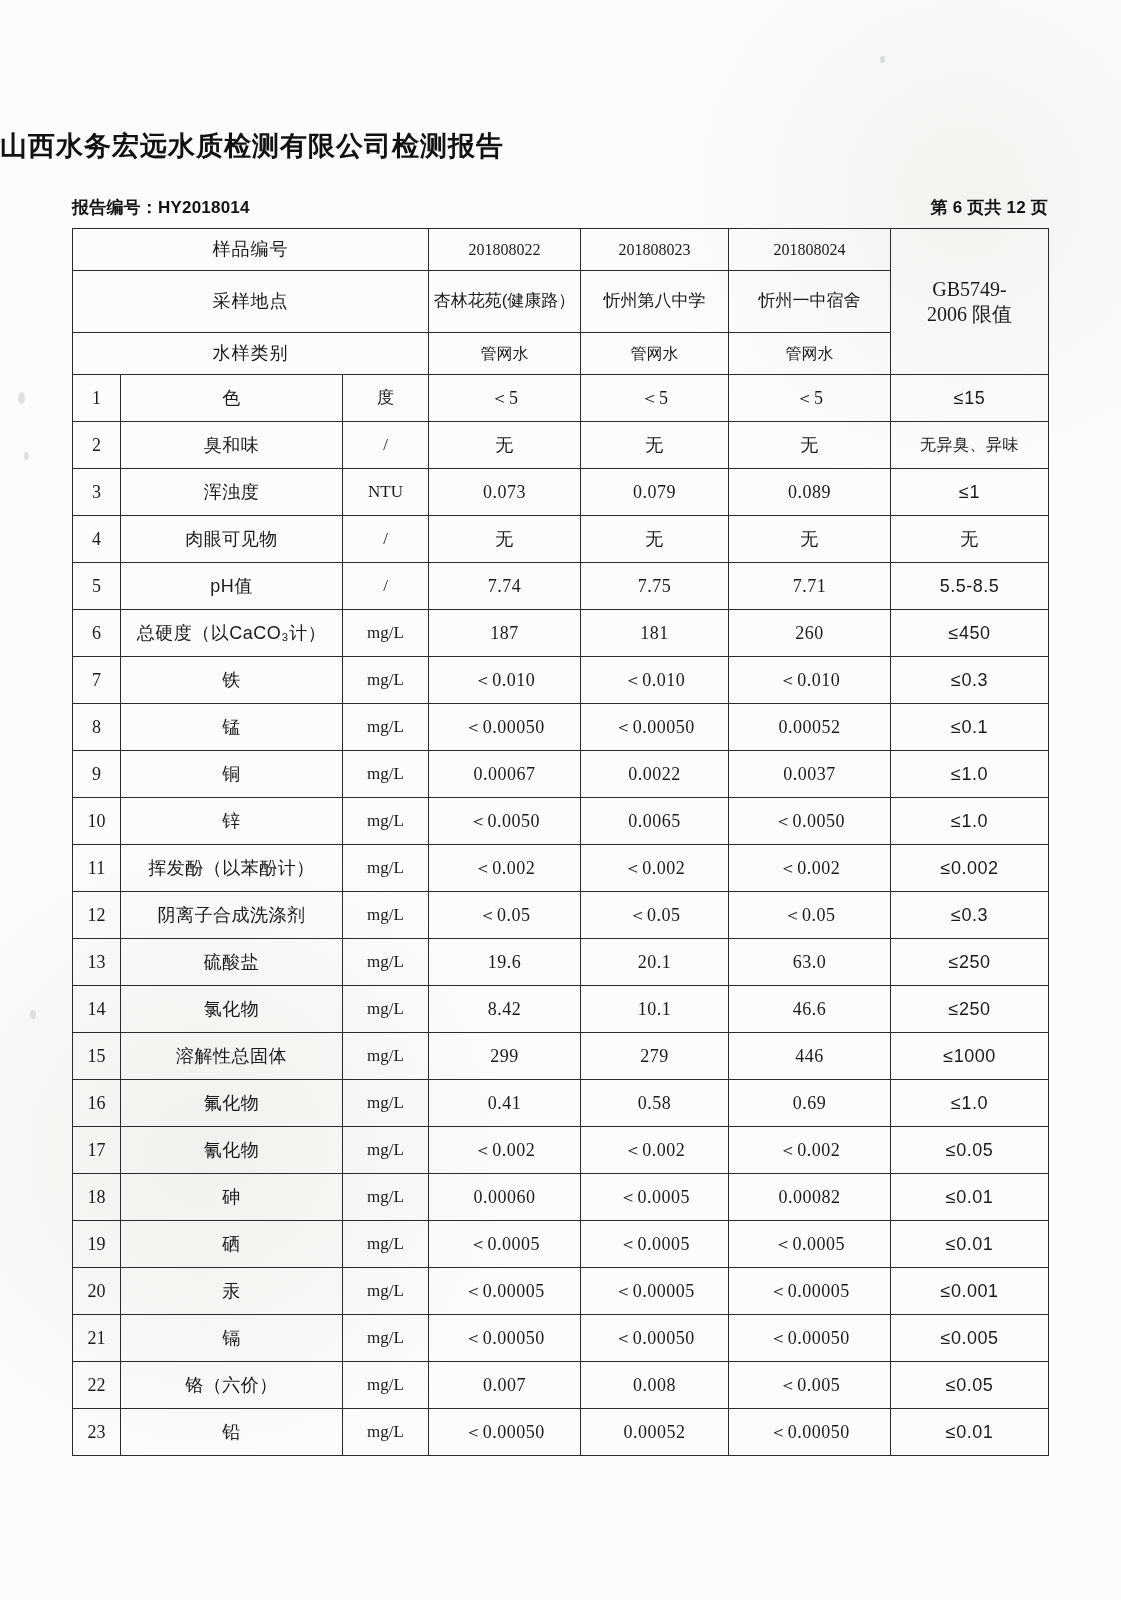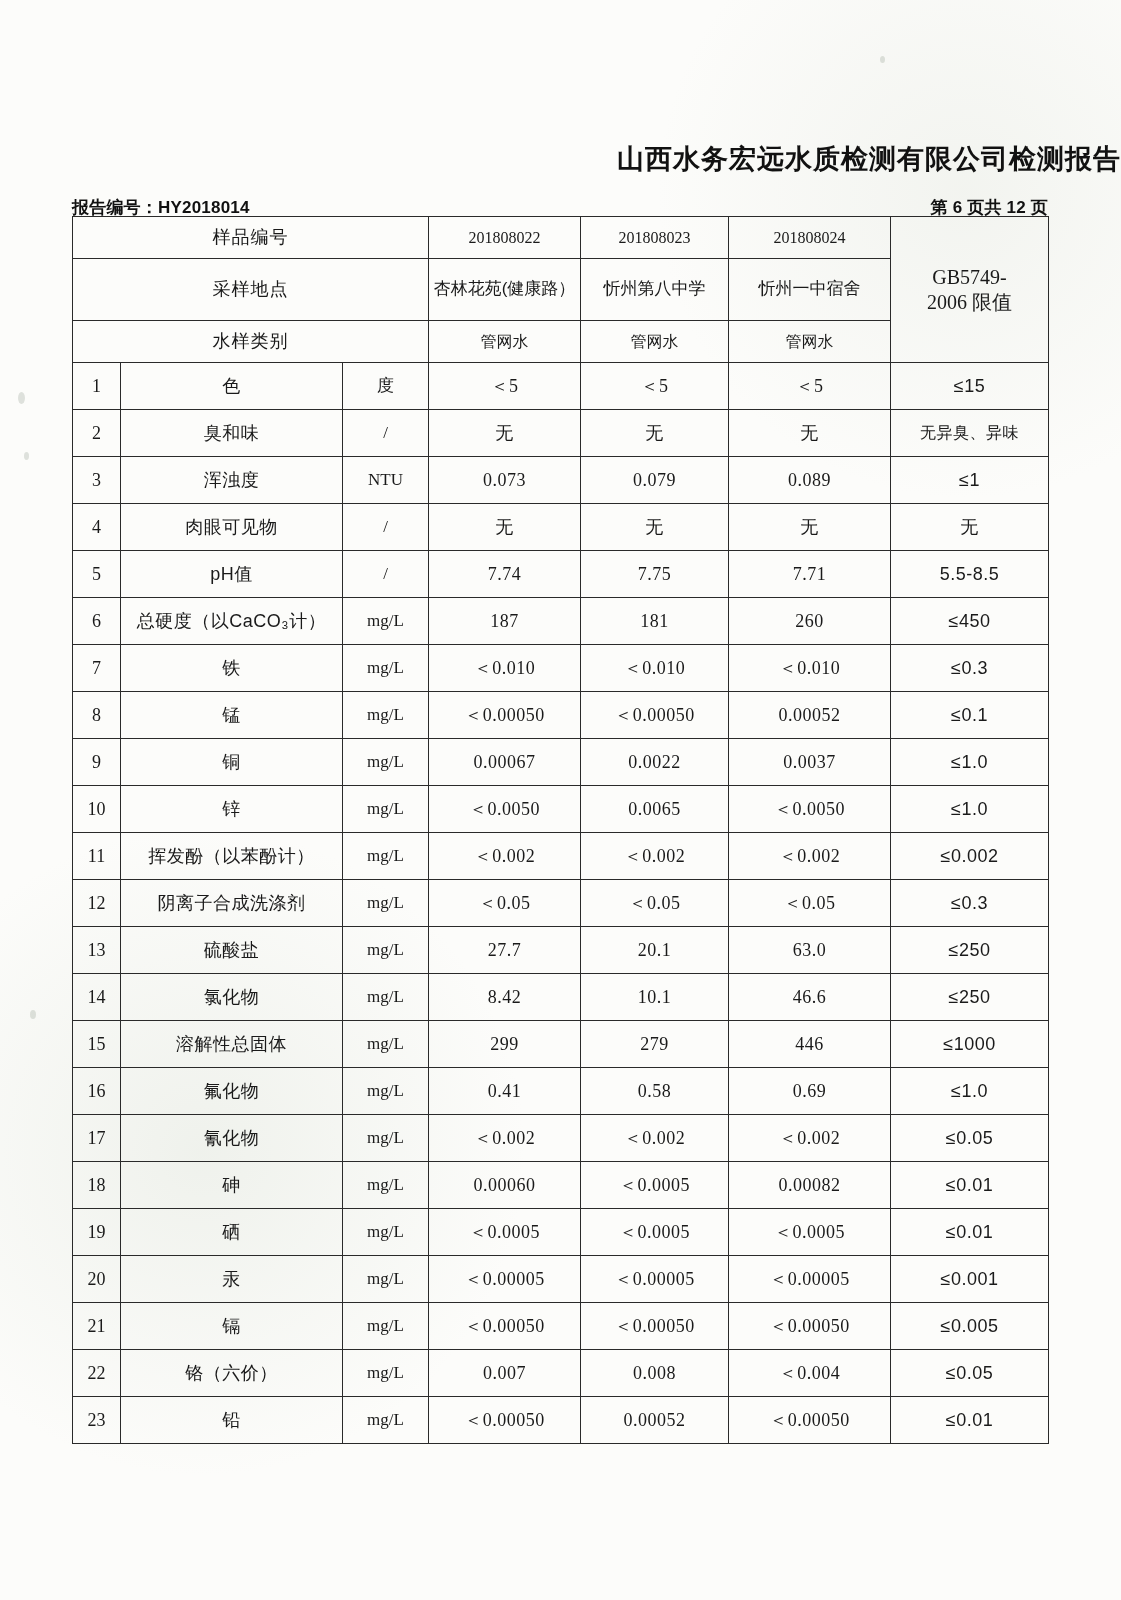--- a/index.html
+++ b/index.html
@@ -20,24 +20,24 @@
     top: 0; left: 0;
     width: 1121px;
     height: 1600px;
     background:
       radial-gradient(circle at 18% 72%, rgba(215,222,210,0.35) 0%, rgba(251,251,248,0) 22%),
       radial-gradient(circle at 86% 12%, rgba(220,225,215,0.3) 0%, rgba(251,251,248,0) 18%),
       #fcfcfa;
   }
   .doc-title {
     position: absolute;
-    top: 141px;
+    top: 128px;
     left: 0;
     width: 1121px;
-    text-align: right;
+    text-align: left;
     font-family: "Liberation Sans", "DejaVu Sans", sans-serif;
     font-weight: bold;
     font-size: 27px;
     letter-spacing: 1px;
     color: #111;
   }
   .meta-row {
     position: absolute;
     top: 196px;
     left: 72px;
@@ -49,21 +49,21 @@
     font-weight: bold;
     font-size: 17px;
     color: #111;
     gap: 9px;
   }
   .report-no { letter-spacing: 0.2px; }
   .page-no { letter-spacing: 0.2px; }
 
   table.report {
     position: absolute;
-    top: 216px;
+    top: 228px;
     left: 72px;
     width: 976px;
     border-collapse: collapse;
     table-layout: fixed;
     font-size: 17px;
   }
   table.report td {
     border: 1px solid #2a2a2a;
     text-align: center;
     vertical-align: middle;
@@ -290,21 +290,21 @@
         <td class="unit">mg/L</td>
         <td class="val">＜0.05</td>
         <td class="val">＜0.05</td>
         <td class="val">＜0.05</td>
         <td class="limit">≤0.3</td>
       </tr>
       <tr class="row-h">
         <td class="idx">13</td>
         <td class="item">硫酸盐</td>
         <td class="unit">mg/L</td>
-        <td class="val">27.7</td>
+        <td class="val">19.6</td>
         <td class="val">20.1</td>
         <td class="val">63.0</td>
         <td class="limit">≤250</td>
       </tr>
       <tr class="row-h">
         <td class="idx">14</td>
         <td class="item">氯化物</td>
         <td class="unit">mg/L</td>
         <td class="val">8.42</td>
         <td class="val">10.1</td>
@@ -373,21 +373,21 @@
         <td class="val">＜0.00050</td>
         <td class="val">＜0.00050</td>
         <td class="limit">≤0.005</td>
       </tr>
       <tr class="row-h">
         <td class="idx">22</td>
         <td class="item">铬（六价）</td>
         <td class="unit">mg/L</td>
         <td class="val">0.007</td>
         <td class="val">0.008</td>
-        <td class="val">＜0.004</td>
+        <td class="val">＜0.005</td>
         <td class="limit">≤0.05</td>
       </tr>
       <tr class="row-h">
         <td class="idx">23</td>
         <td class="item">铅</td>
         <td class="unit">mg/L</td>
         <td class="val">＜0.00050</td>
         <td class="val">0.00052</td>
         <td class="val">＜0.00050</td>
         <td class="limit">≤0.01</td>

